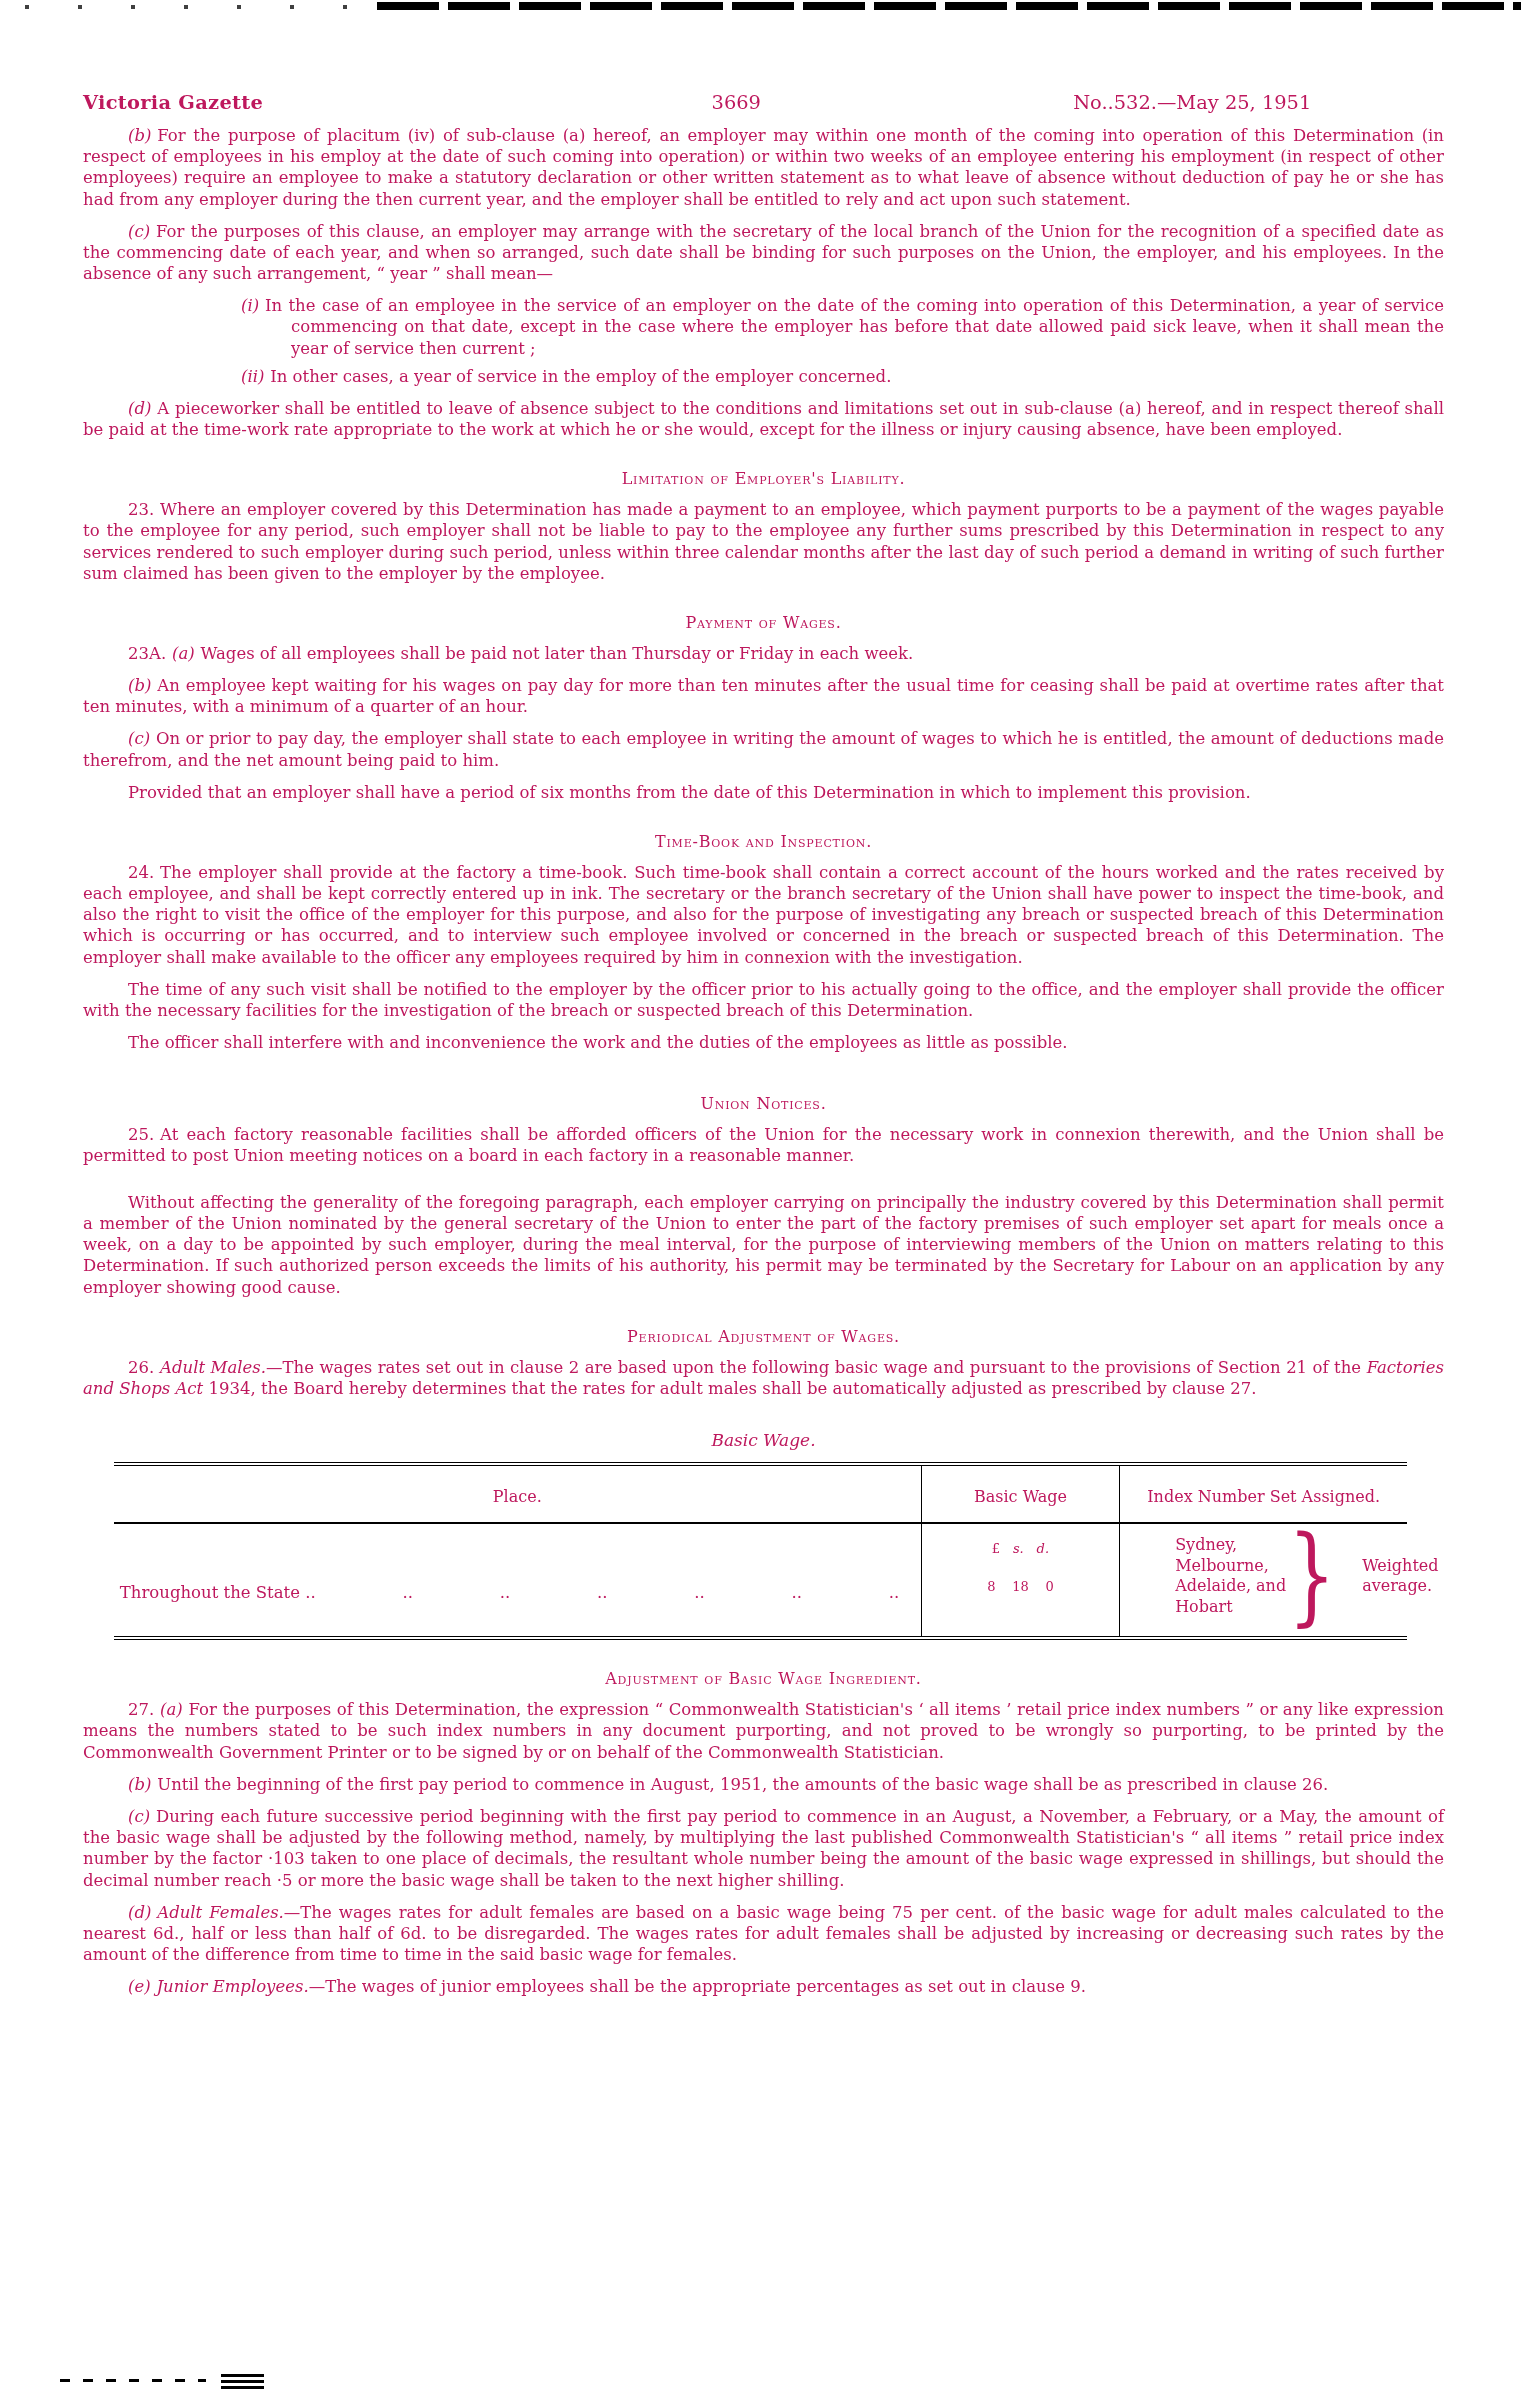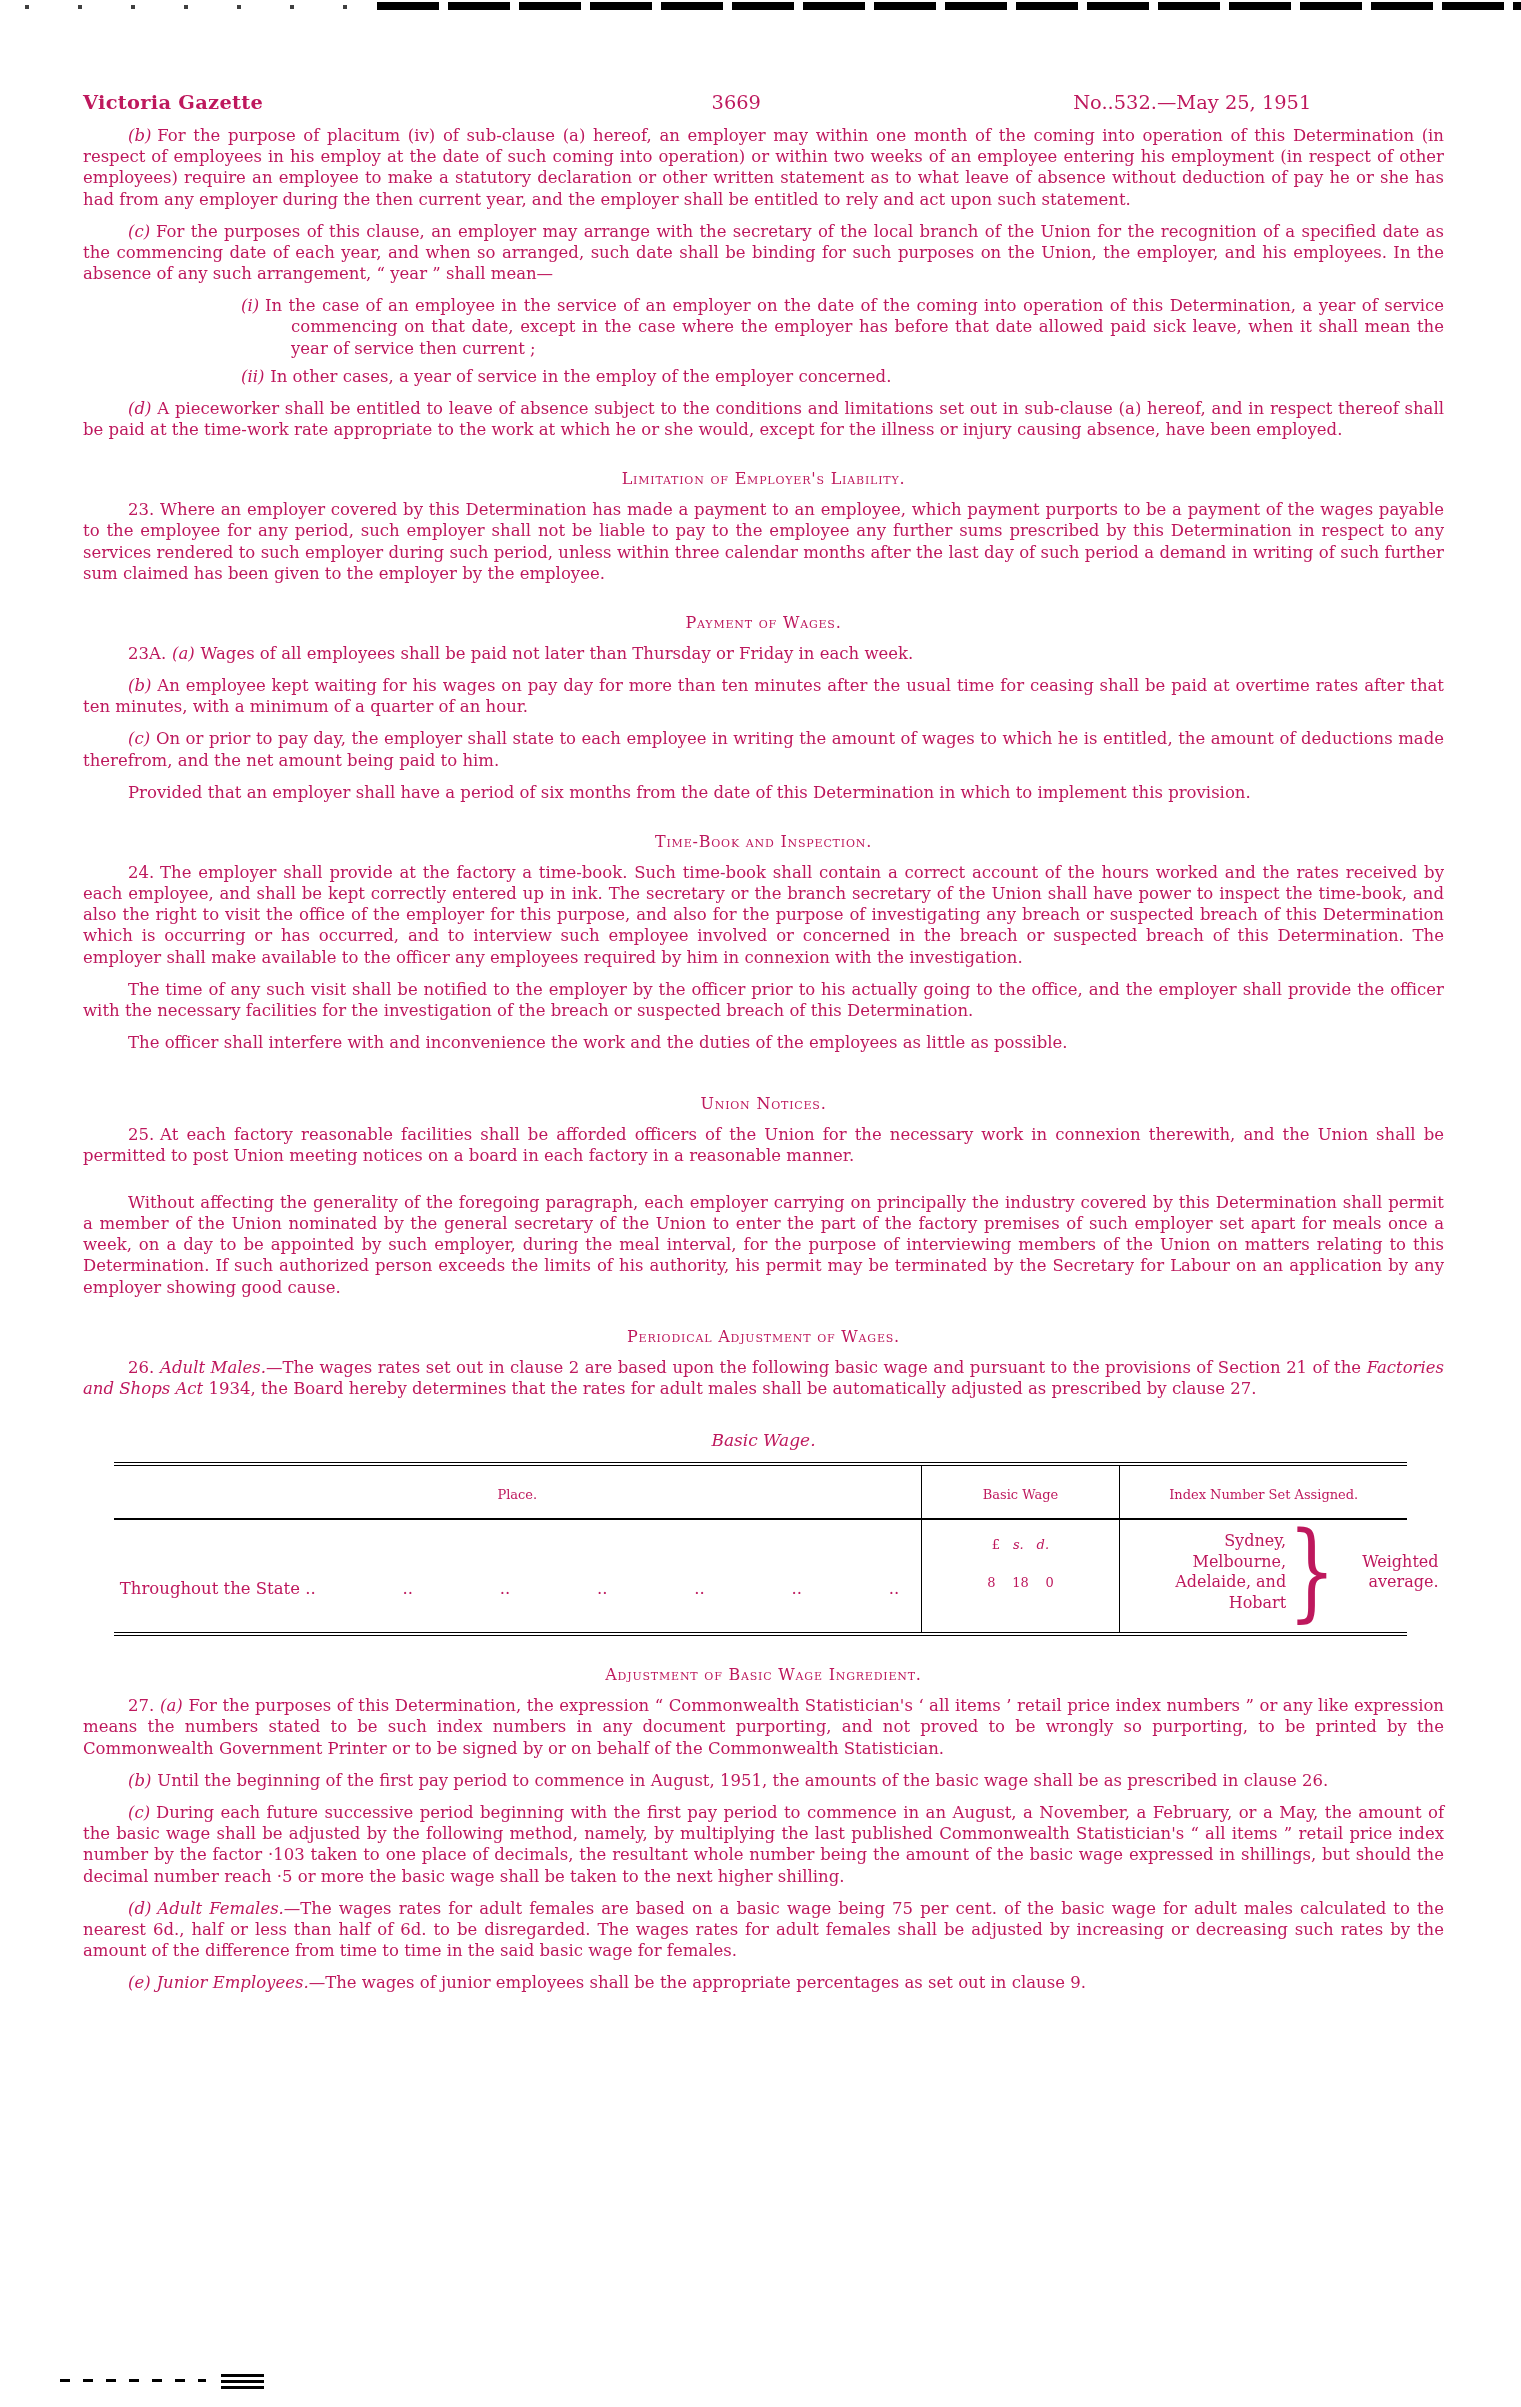--- a/index.html
+++ b/index.html
@@ -31,31 +31,31 @@
   .subitem {margin-left:208px; text-indent:-50px; margin-top:6.8px; margin-bottom:6.8px; text-align:justify;
             font-size:16.5px; line-height:21.3px;}
   .heading {text-align:center; font-variant:small-caps; font-size:16px; letter-spacing:0.8px;
             margin:29px 0 7.8px; text-indent:0;}
   .heading.xl-gap {margin-top:41px;}
   .heading-italic {text-align:center; font-style:italic; font-size:17px; margin:31px 0 11.6px; text-indent:0;}
 
   
   .wage-table {border-collapse:collapse; table-layout:fixed; width:1293px; margin:11.6px 0 9.7px 31px;
                border-top:4.9px double #000; border-bottom:4.9px double #000;}
-  .wage-table th {font-weight:400; font-size:13px; text-align:center; padding:21.3px 3.9px 15.5px;
+  .wage-table th {font-weight:400; font-size:16px; text-align:center; padding:21.3px 3.9px 15.5px;
                   border-bottom:2.9px solid #000;}
   .wage-table th:nth-child(2), .wage-table th:nth-child(3),
   .wage-table td:nth-child(2), .wage-table td:nth-child(3) {border-left:1px solid #000;}
   .col-place {width:63%;} .col-wage {width:15%;} .col-index {width:22%;}
   .wage-table td {vertical-align:top; padding:9.7px 5.8px 17.5px;}
   .leader-row {display:flex; justify-content:space-between; margin-top:50px; font-size:16.5px; padding-right:15.5px;}
   .cell-wage {text-align:center; font-size:13px;}
   .currency {margin-top:7.8px; word-spacing:8.7px;}
   .amount {margin-top:23px; word-spacing:12.6px;}
-  .index-flex {display:flex; align-items:center; padding-left:49px;text-align:right;}
+  .index-flex {display:flex; align-items:center; padding-left:49px;}
   .cities {font-size:16px; line-height:20.4px; white-space:nowrap;}
   .brace {font-size:107px; line-height:.8; margin:0 0 0 1.9px; transform:scaleX(.7); transform-origin:left center;}
   .windex {font-size:16px; line-height:20.4px; width:89px; margin-left:6px;}
 </style>
 </head>
 <body>
 
 <div class="page">
 
   <div class="scan-top"></div>

